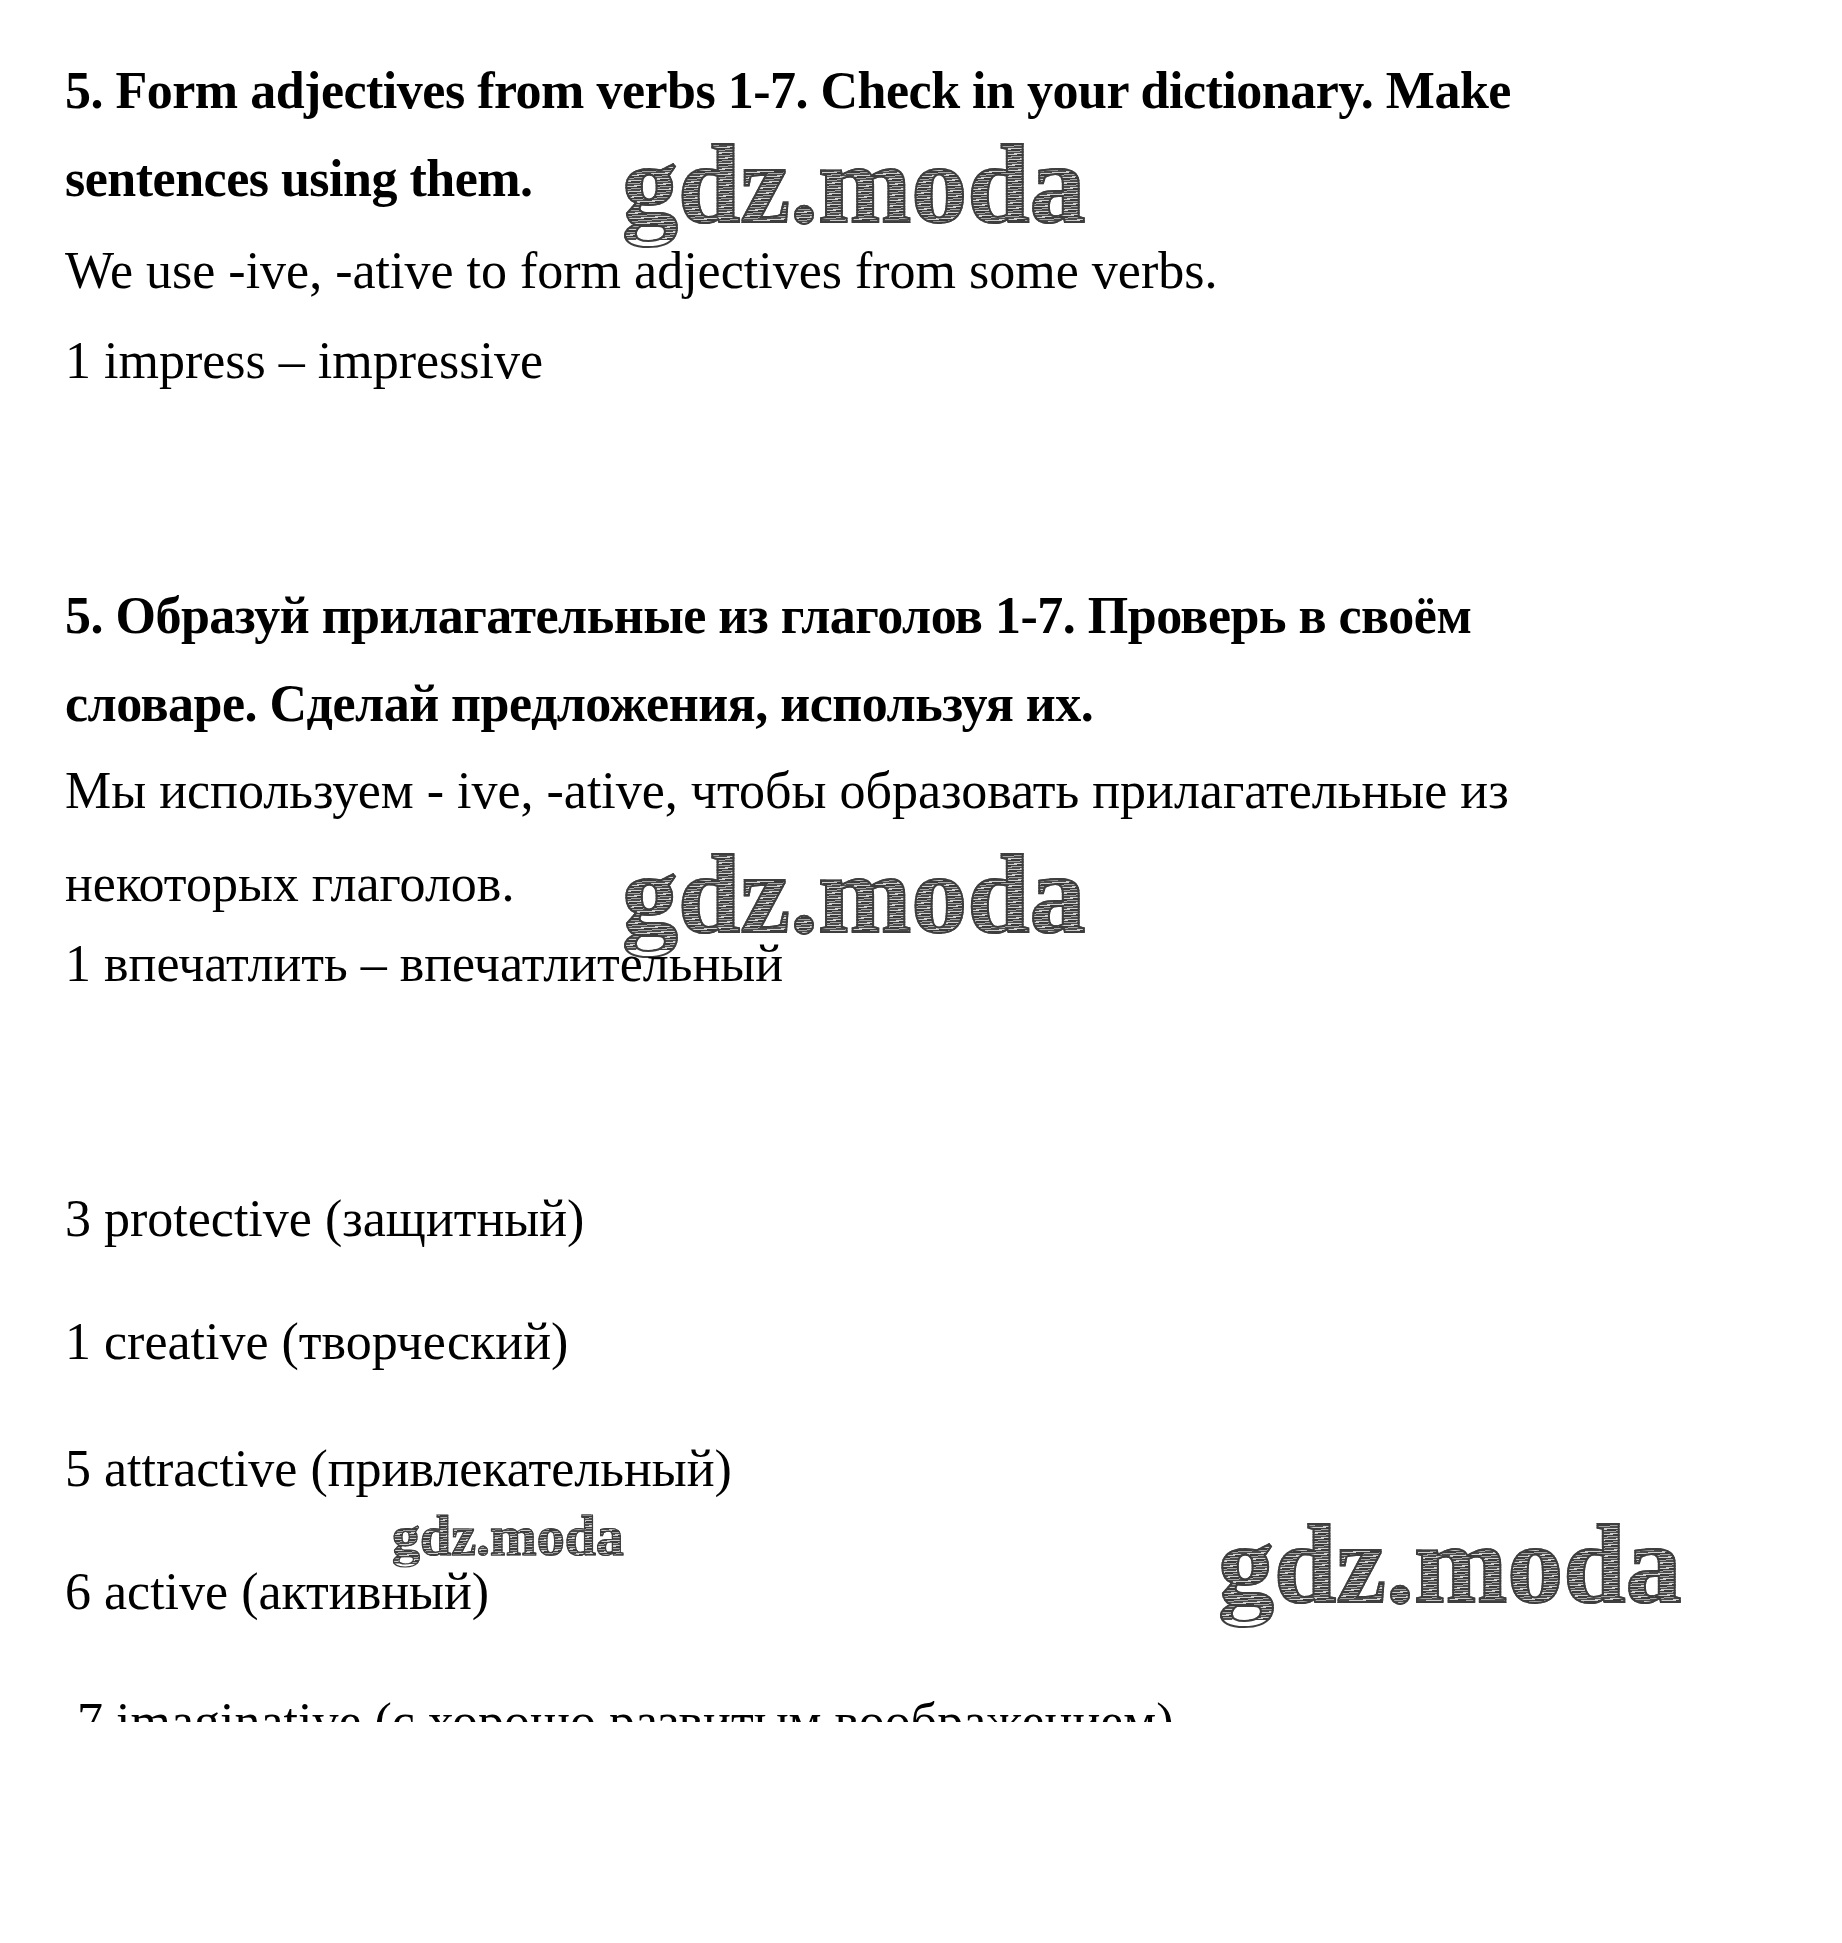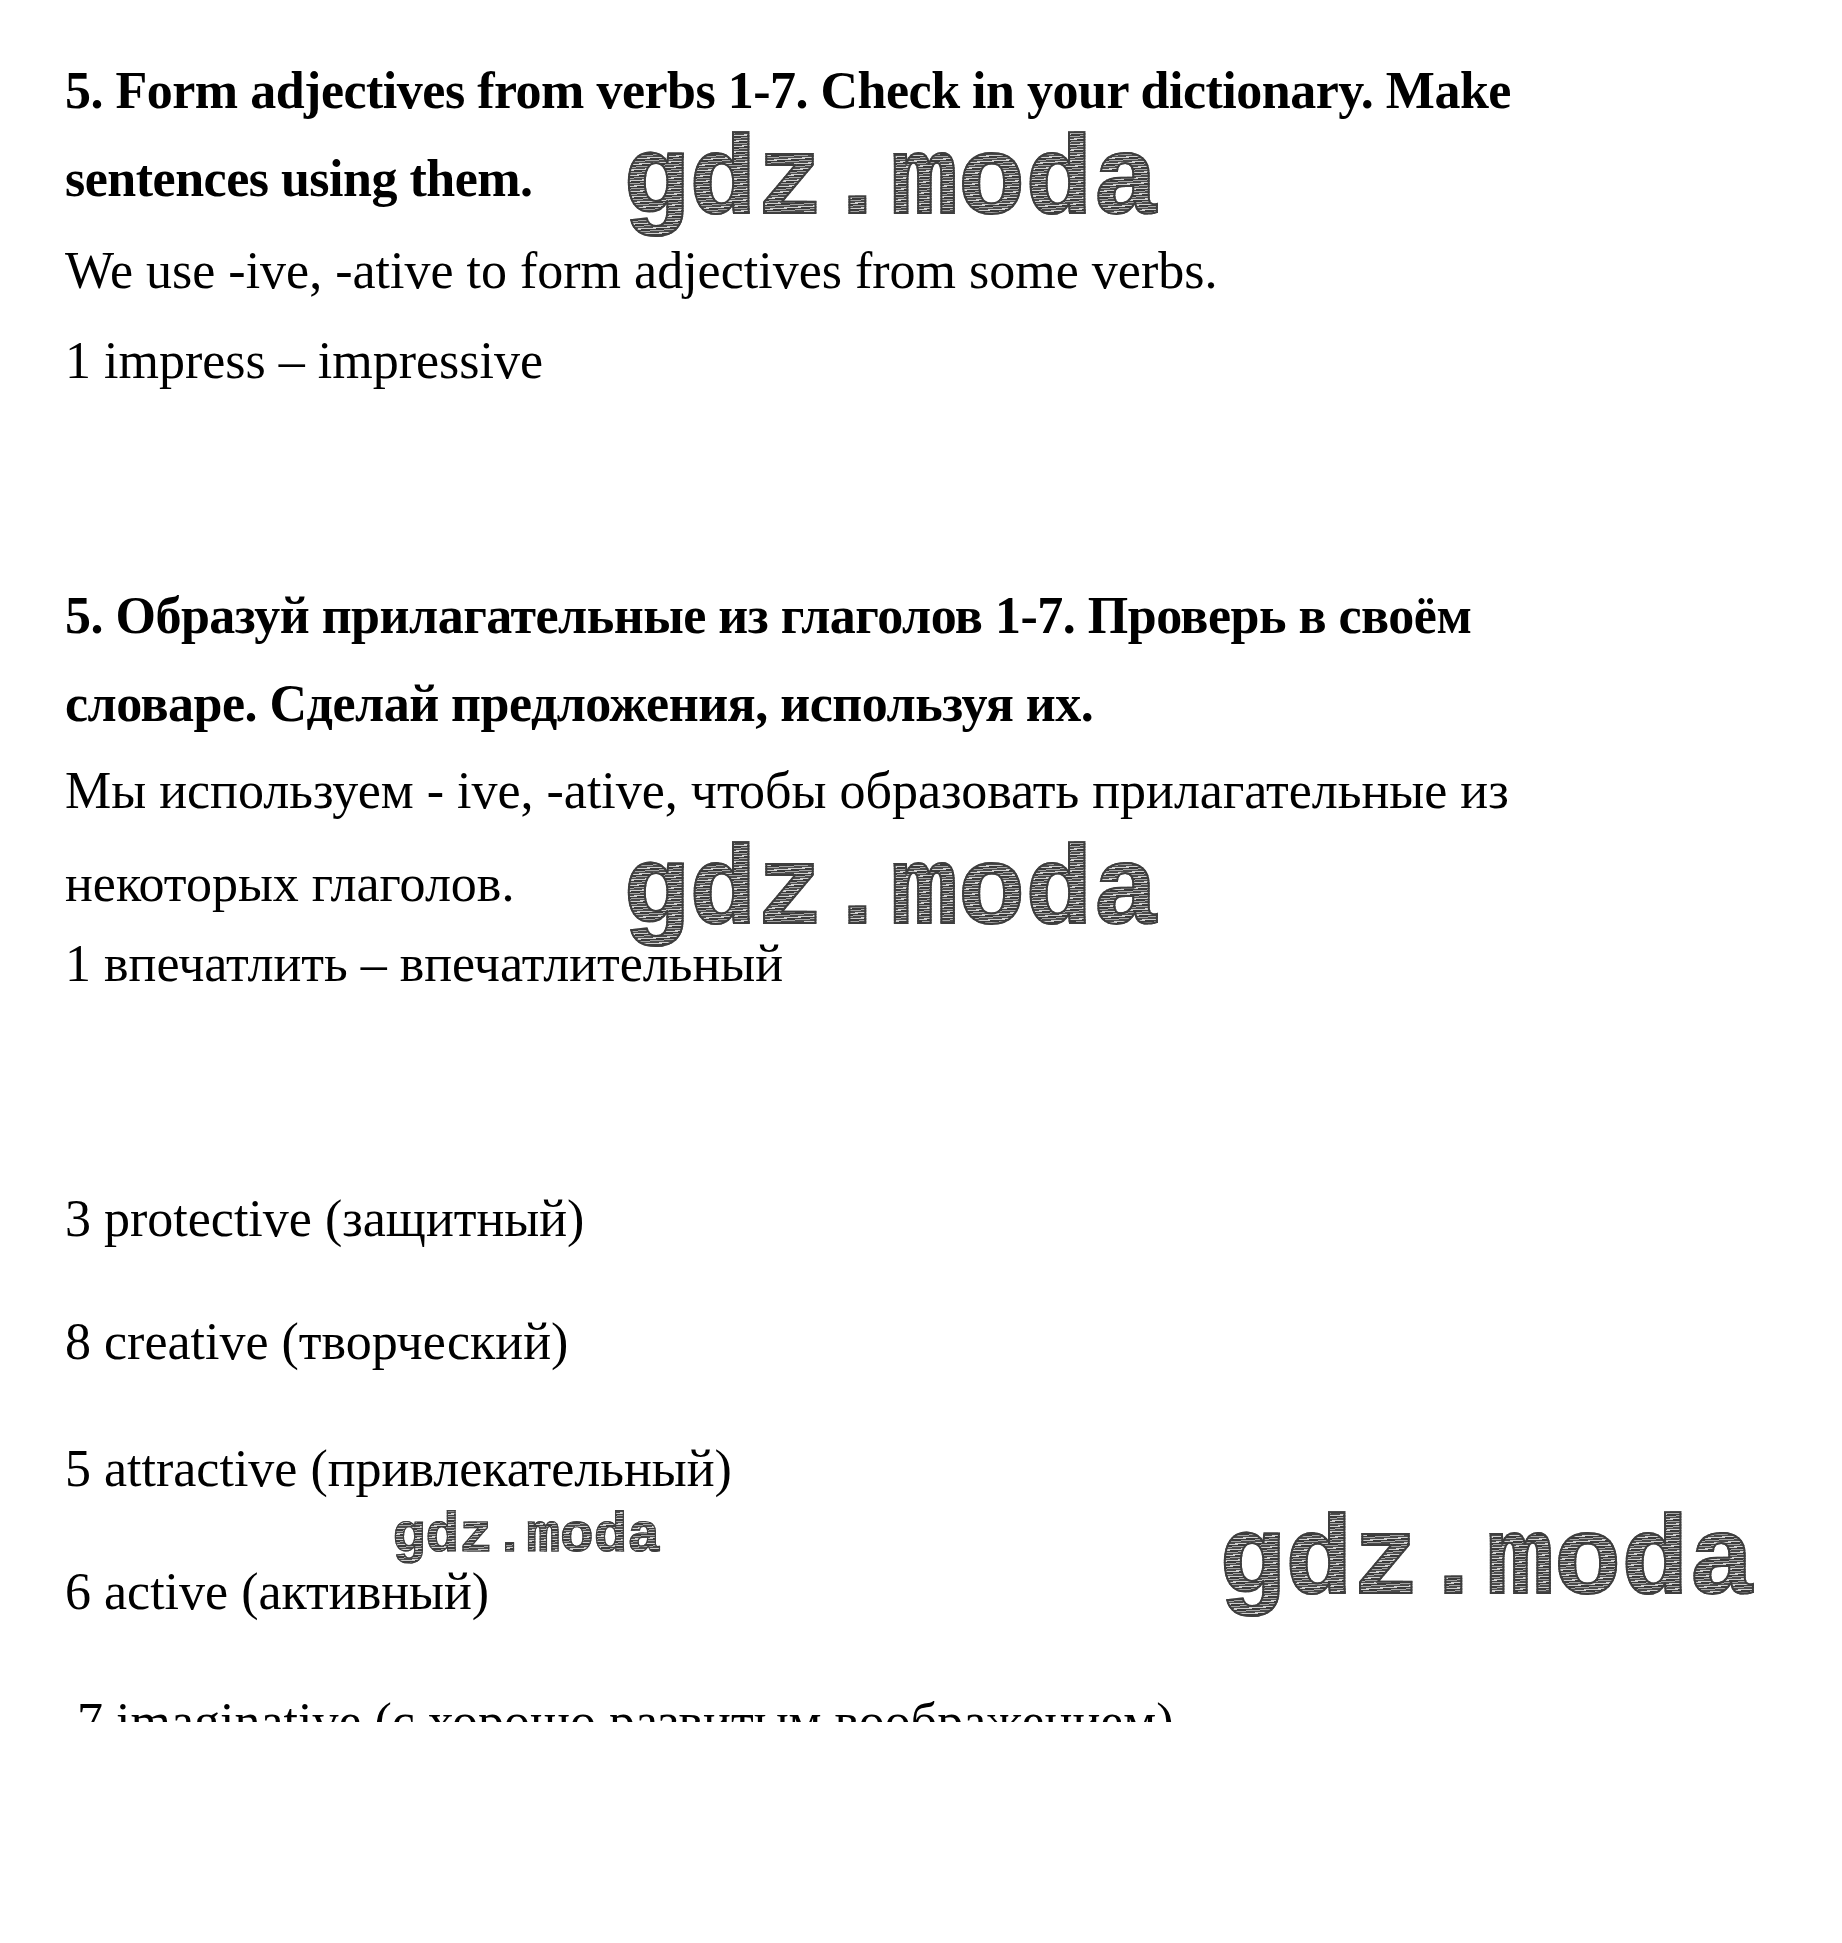--- a/index.html
+++ b/index.html
@@ -23,21 +23,21 @@
     color: #000000;
   }
 
   .heading {
     font-weight: bold;
     letter-spacing: -0.5px;
   }
 
   .watermark {
     position: absolute;
-    font-family: Liberation Mono, monospace;
+    font-family: Liberation Serif, serif;
     font-weight: 700;
     font-size: 112px;
     line-height: 1;
     letter-spacing: 0px;
     white-space: nowrap;
     color: #4a4a4a;
     opacity: 0.92;
     user-select: none;
   }
 
@@ -83,21 +83,21 @@
 
   <div class="line" style="top: 853px; text-align: center;">некоторых глаголов.</div>
 
   <div class="watermark" style="left: 622px; top: 838px;">gdz.moda</div>
 
   <div class="line" style="top: 933px;">1 впечатлить – впечатлительный</div>
 
 
   <div class="line" style="top: 1188px;">3 protective (защитный)</div>
 
-  <div class="line" style="top: 1311px;">8 creative (творческий)</div>
+  <div class="line" style="top: 1311px;">1 creative (творческий)</div>
 
   <div class="line" style="top: 1438px;">5 attractive (привлекательный)</div>
 
   <div class="watermark wm-sm" style="left: 392px; top: 1508px;">gdz.moda</div>
 
   <div class="watermark" style="left: 1218px; top: 1508px;">gdz.moda</div>
 
   <div class="line" style="top: 1561px;">6 active (активный)</div>
 
   <div class="line" style="top: 1691px; margin-left: 12px;">7 imaginative (с хорошо развитым воображением)</div>

